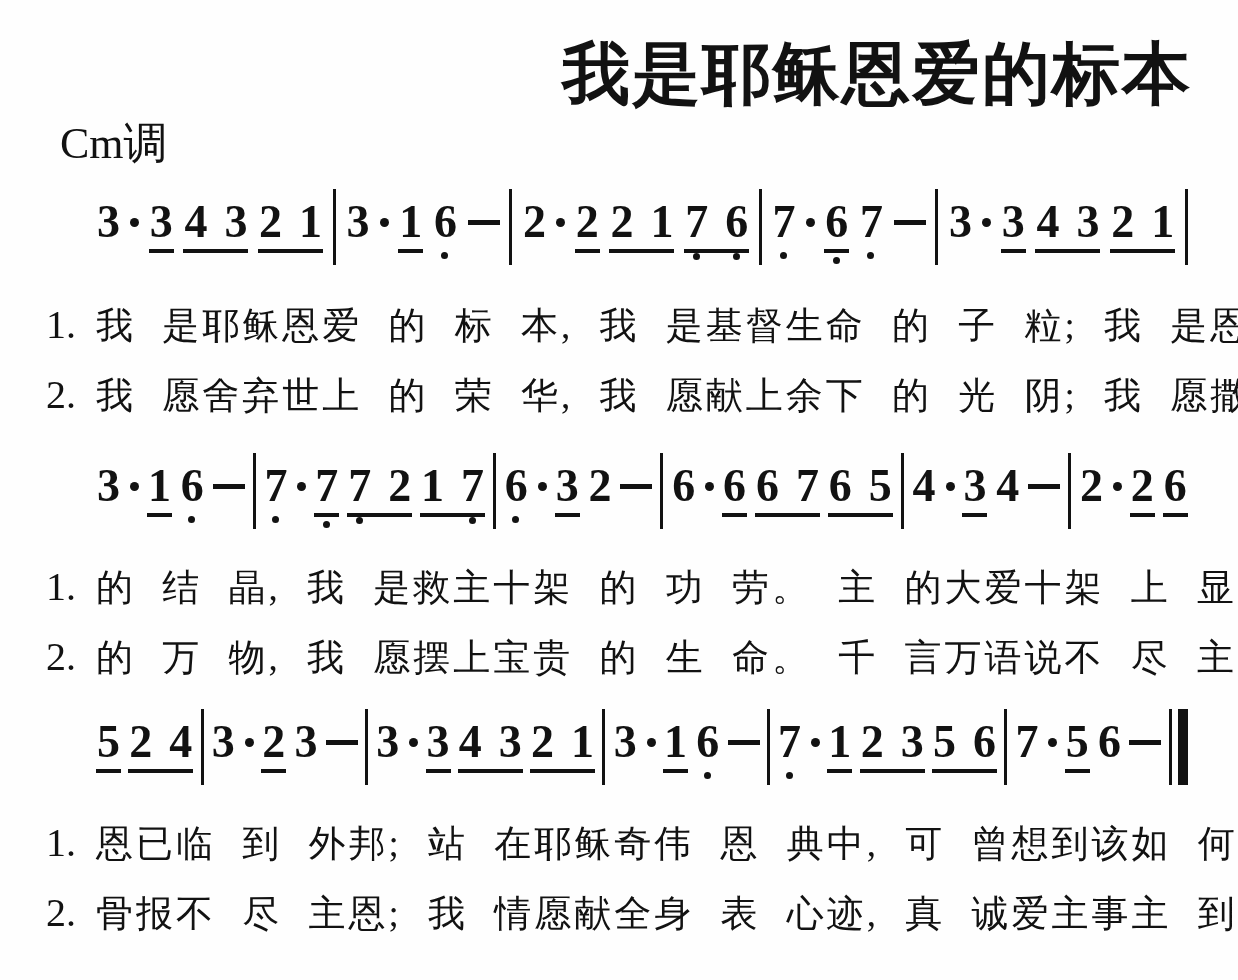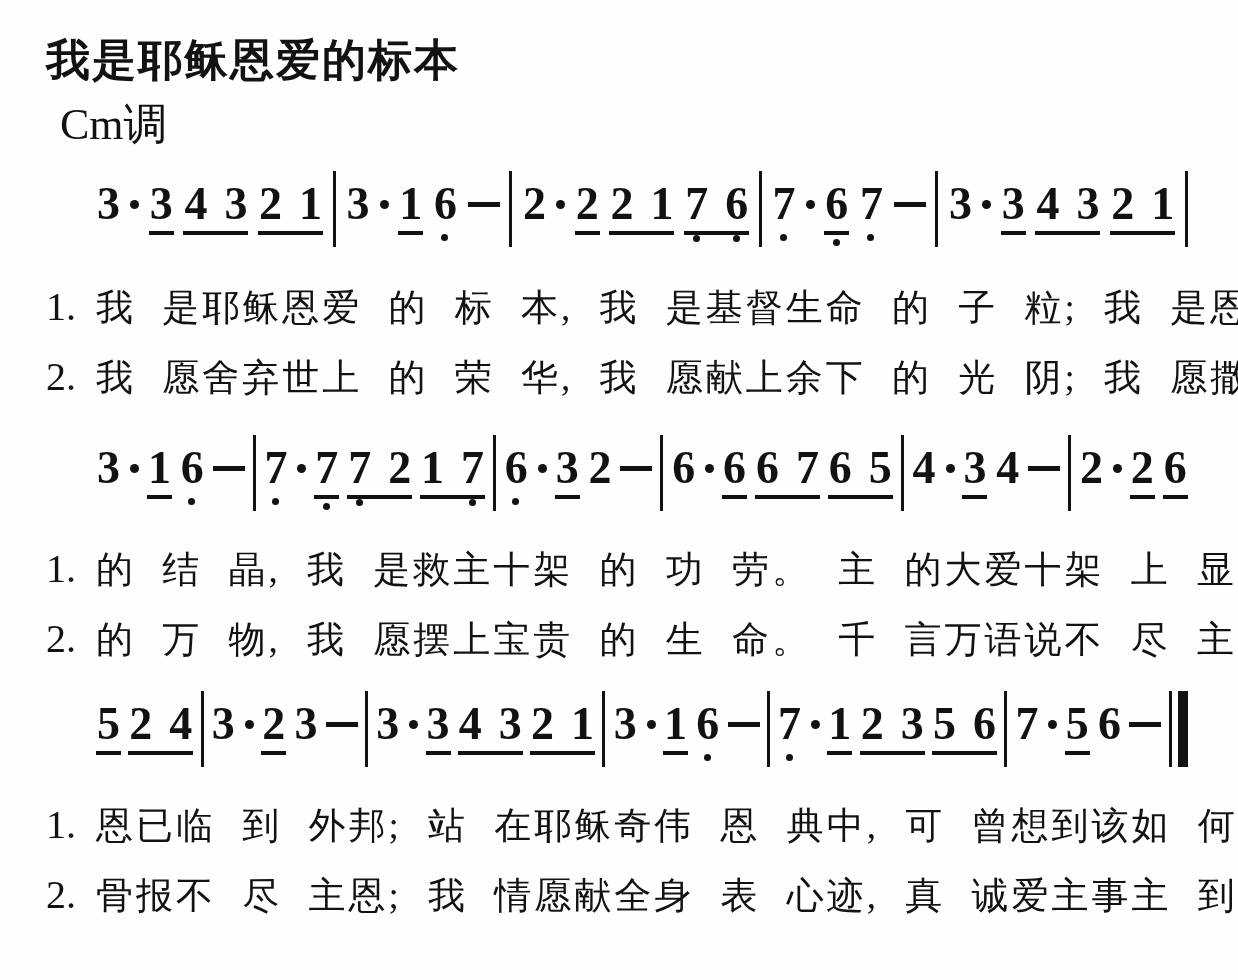--- a/index.html
+++ b/index.html
@@ -9,32 +9,32 @@
     margin:0 auto;
     background:#fefefe;
     color:#121212;
     overflow:hidden;
     font-family:"Liberation Serif", serif;
   }
   .inner{padding:36px 46px 0 46px;}
 
   
   .title{
-    text-align:left;
+    text-align:right;
     font-family:"Liberation Sans", sans-serif;
     font-weight:bold;
-    font-size:44px;
+    font-size:68px;
     letter-spacing:2px;
     line-height:1.1;
   }
 
   
   .keyrow{
     display:flex;align-items:baseline;gap:64px;
-    margin-top:16px;margin-left:14px;
+    margin-top:8px;margin-left:14px;
     font-size:44px;line-height:1.15;
   }
   .keyrow .timesig{letter-spacing:4px;}
 
   
   .music-line{
     display:flex;justify-content:space-between;align-items:flex-start;
     margin-left:50px;margin-right:4px;
     height:84px;
     font-size:46px;font-weight:bold;line-height:1;

